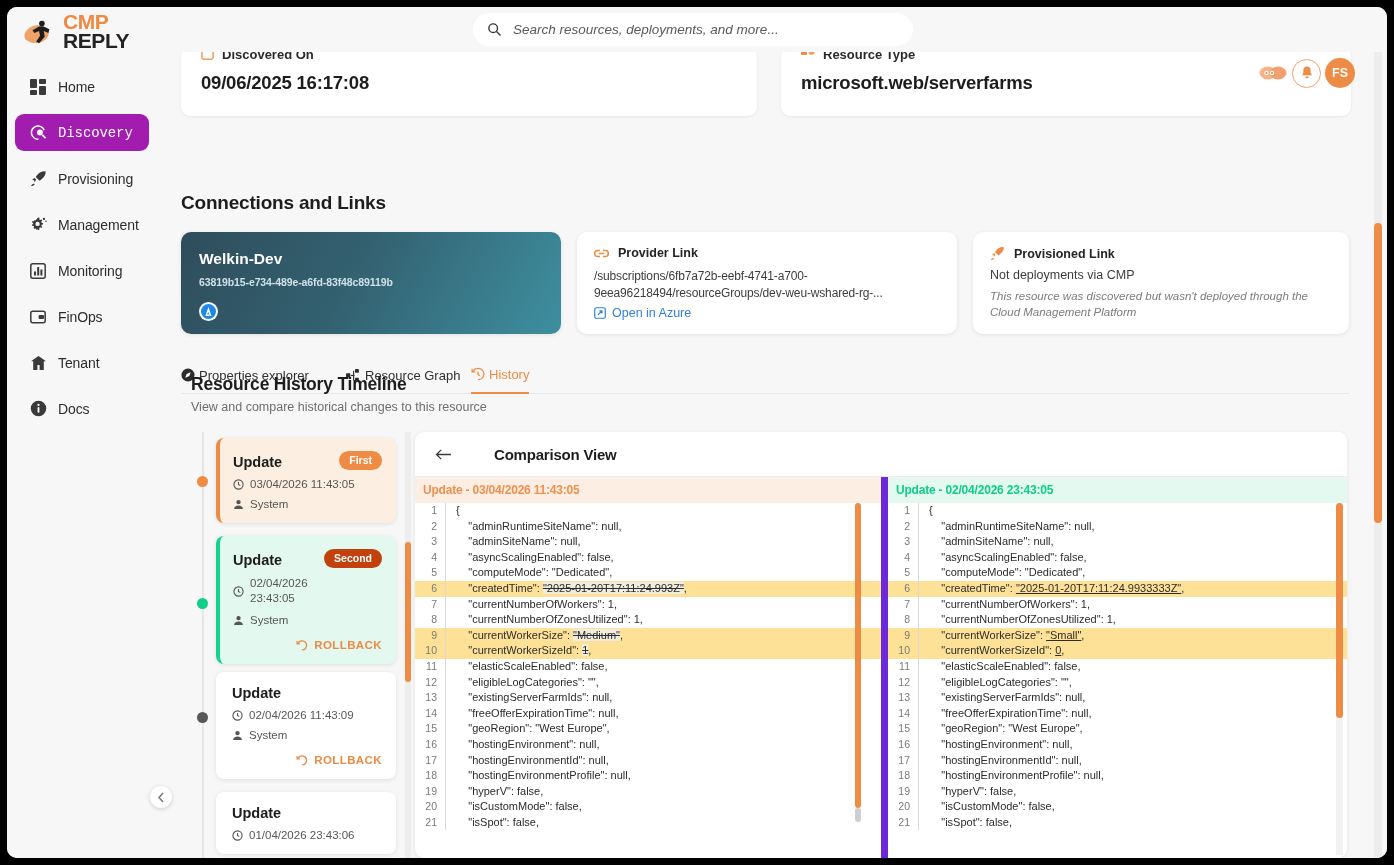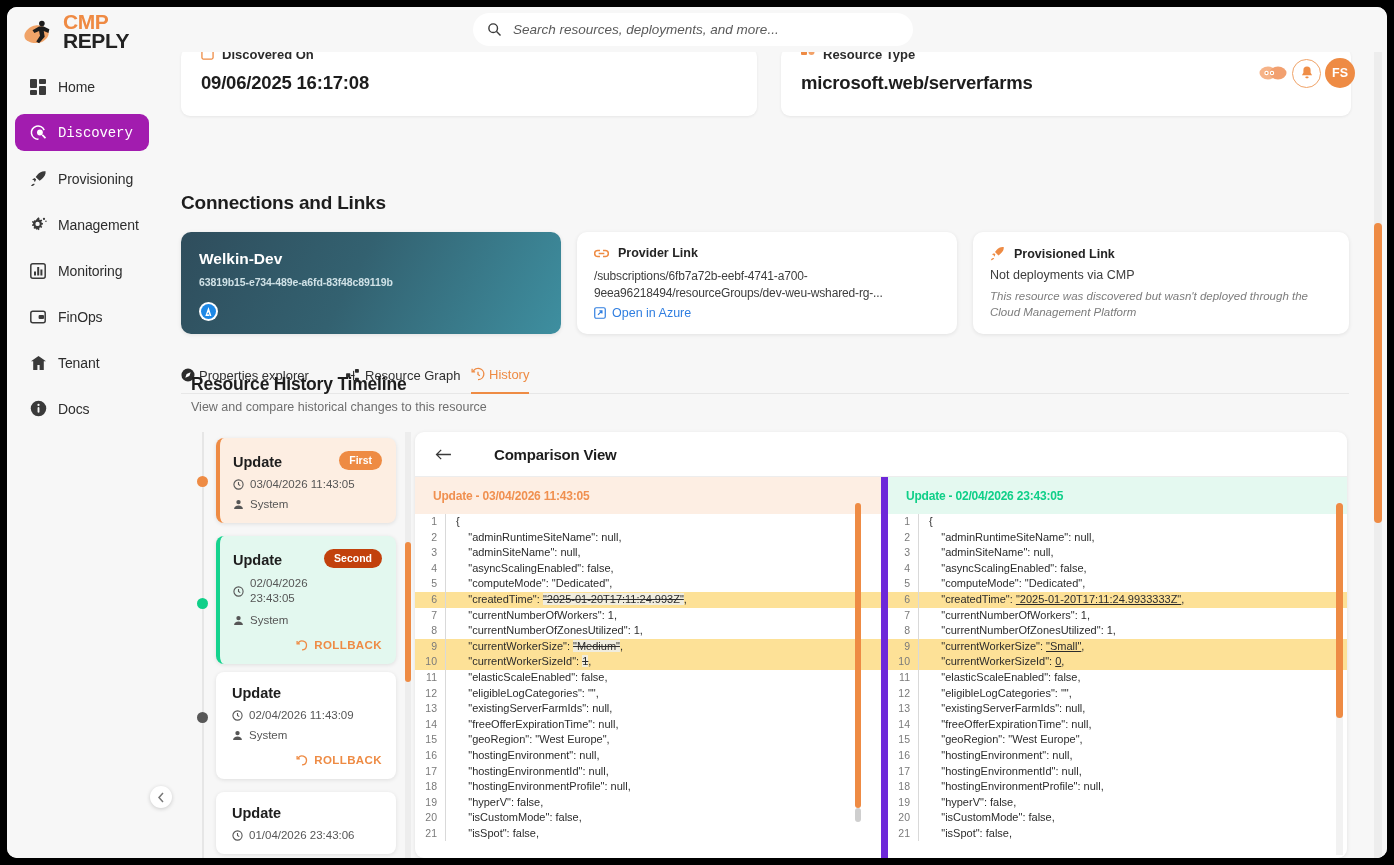--- a/index.html
+++ b/index.html
@@ -227,21 +227,21 @@
     position:absolute; left:0; top:0; width:932px; height:45px;
     display:flex; align-items:center; gap:14px; padding-left:20px;
     border-bottom:1px solid #ededed;
   }
   .cmp-back { font-size:17px; color:#3a3a3a; cursor:pointer; line-height:1; }
   .cmp-title { font-size:15px; font-weight:bold; color:#1d1d1d; letter-spacing:-0.2px;margin-left:28px; }
   .diff { position:absolute; left:0; top:45px; width:932px; height:381px; display:flex; }
   .diff-col { width:466px; height:381px; position:relative; overflow:hidden; }
   .diff-col.right { border-left:7px solid #6d28d9; }
   .diff-hd {
-    height:37px; display:flex; align-items:center; padding-left:18px;
+    height:26px; display:flex; align-items:center; padding-left:8px;
     font-size:12px; font-weight:bold; letter-spacing:-0.2px;
   }
   .diff-hd.l { background:#fdeee3; color:#f09050; }
   .diff-hd.r { background:#e4f9f0; color:#0fcf88; }
   .code {
     font-family:"Liberation Sans", sans-serif; font-size:11px;
     color:#2c2c2c; line-height:15.6px; white-space:pre;
   }
   .cl { display:flex; align-items:flex-start; }
   .cl.hl { background:#fde197; }

